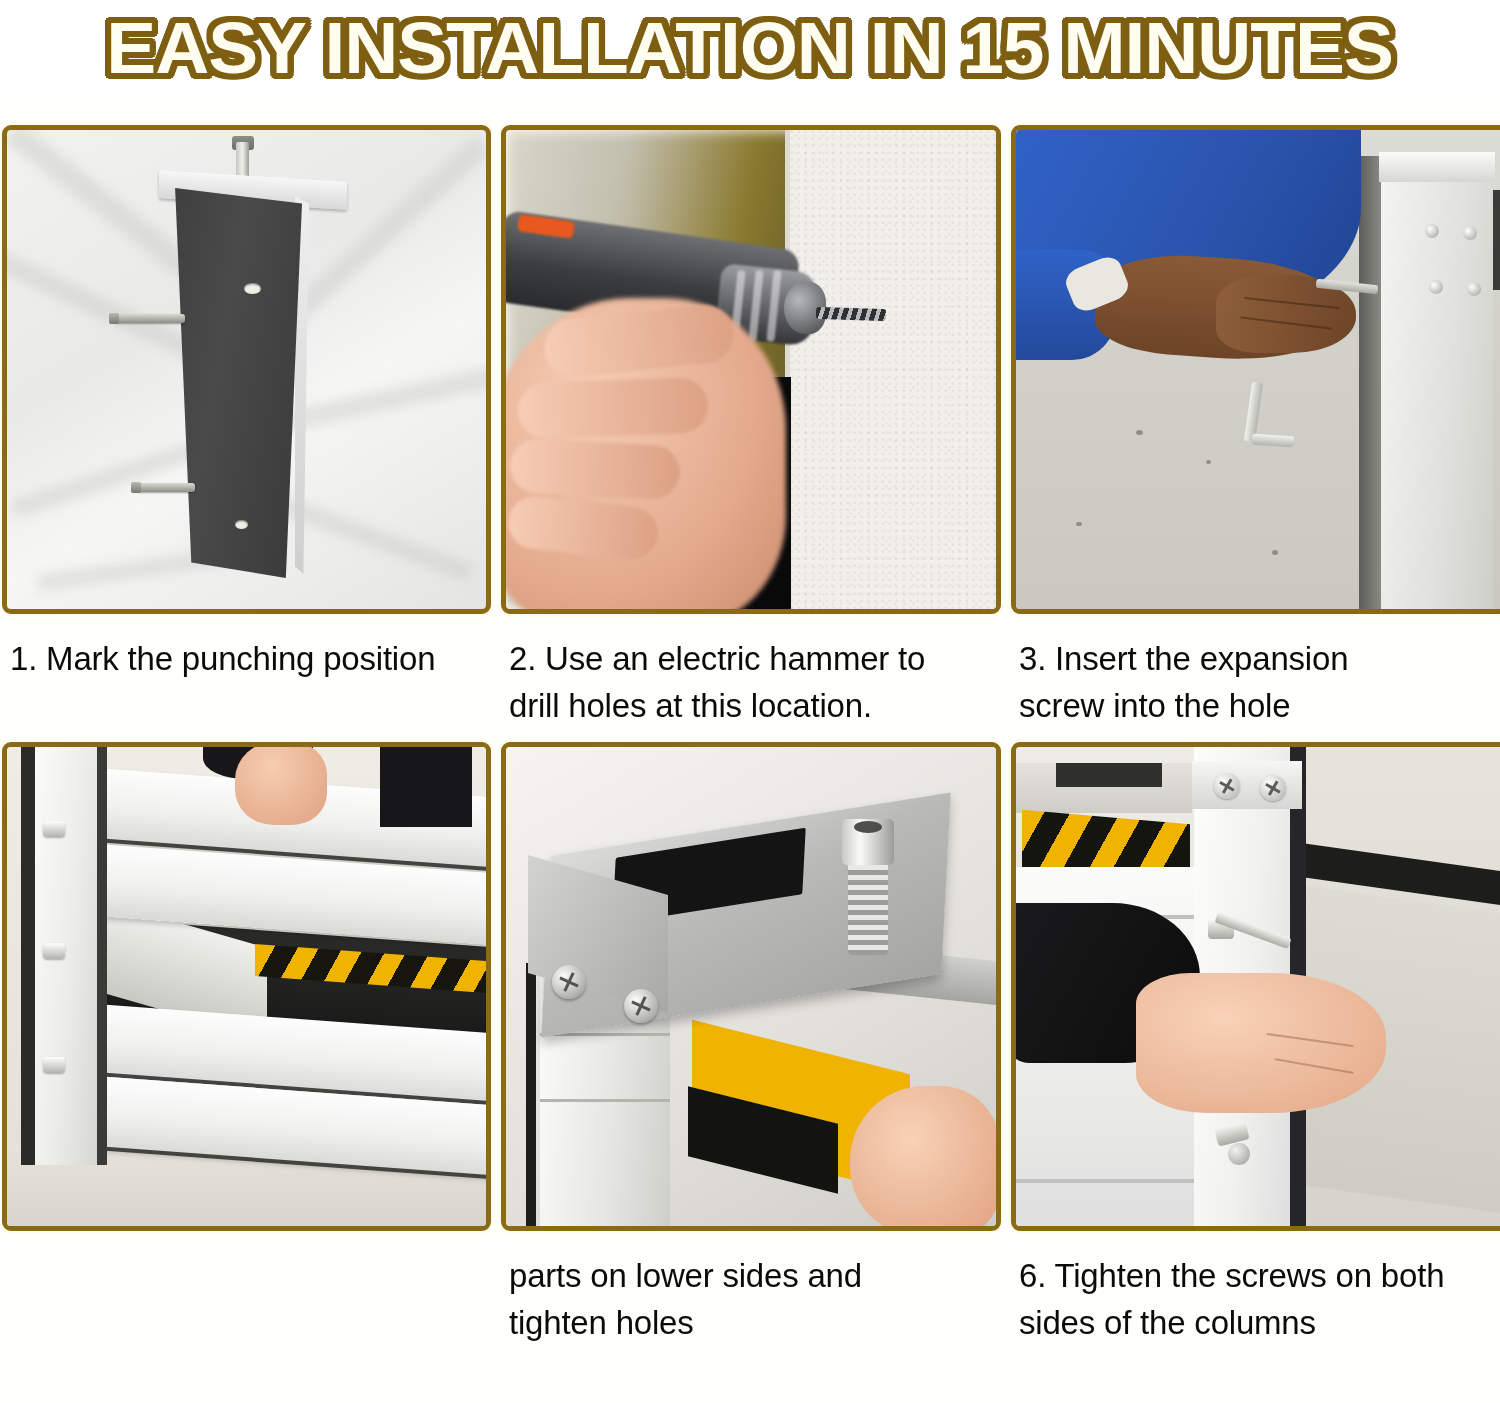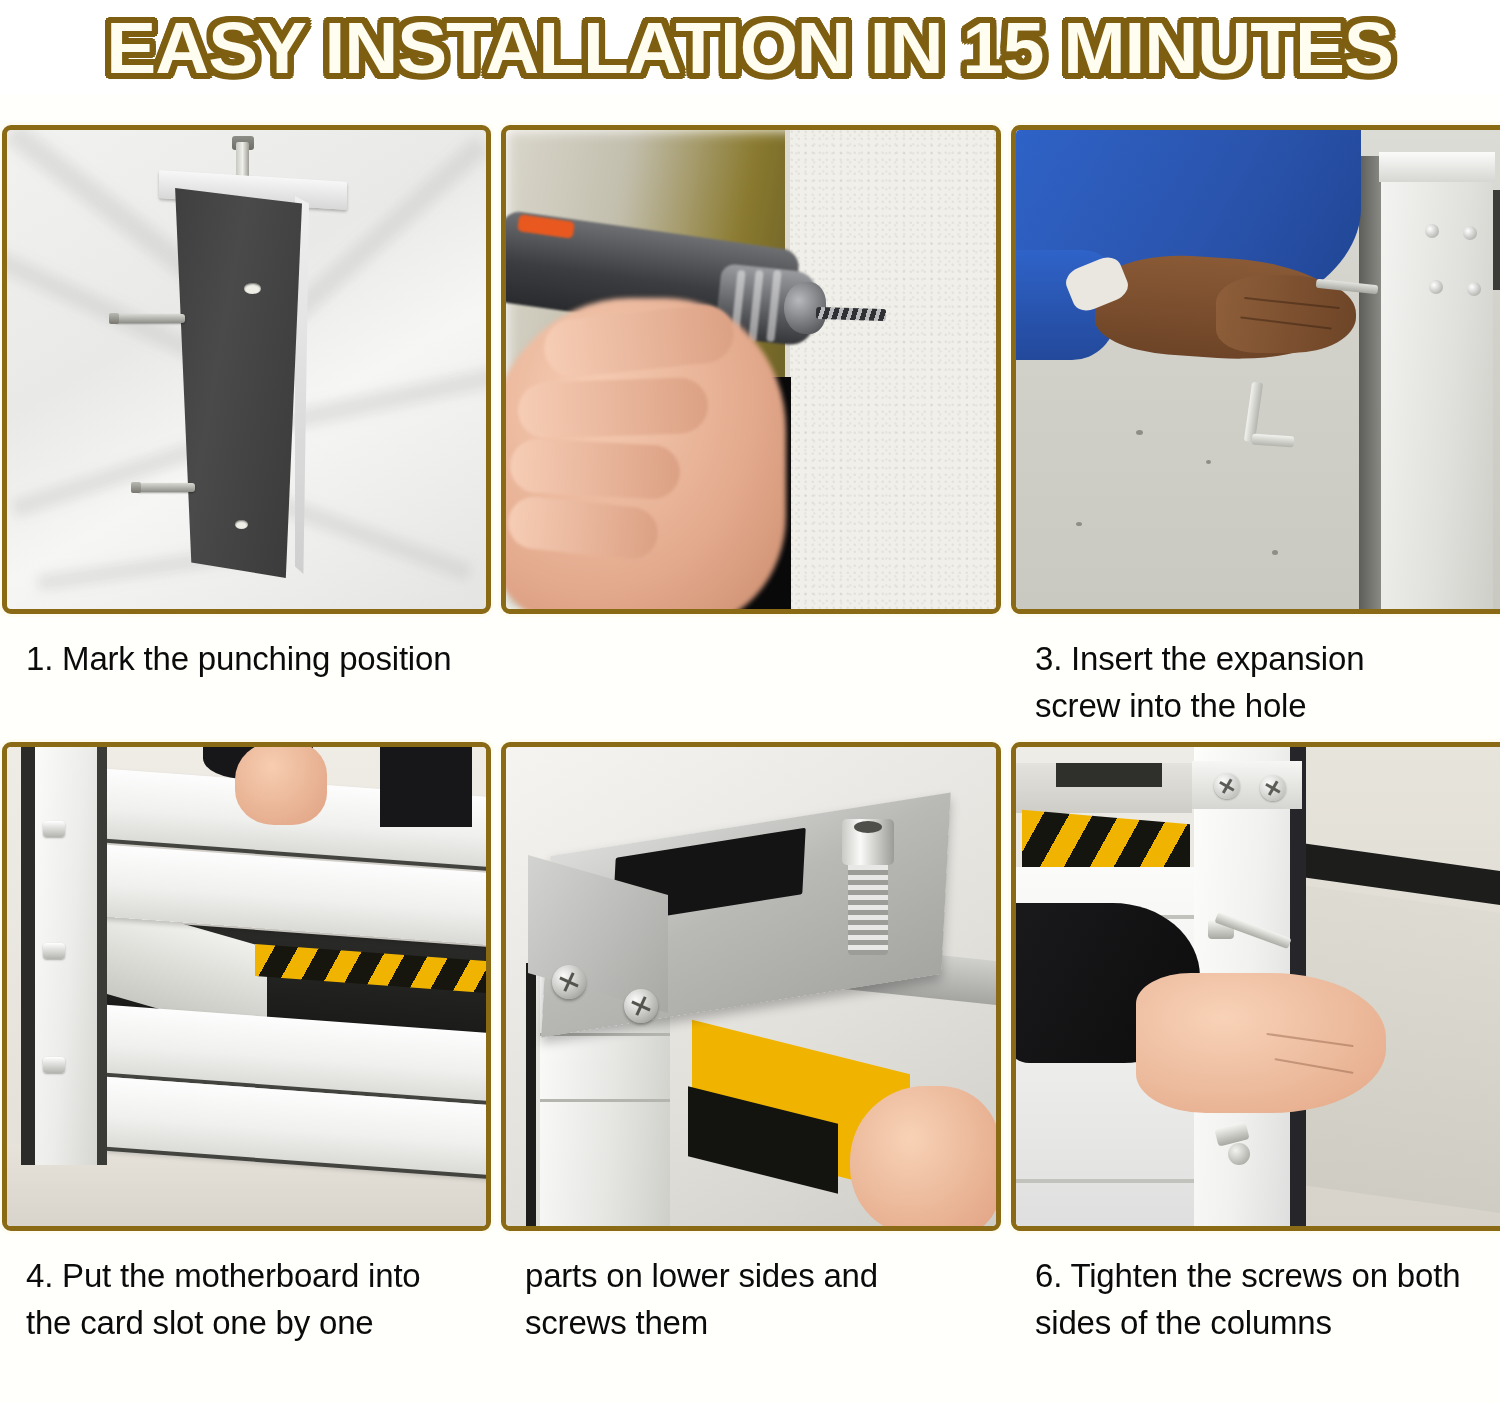--- a/index.html
+++ b/index.html
@@ -54,21 +54,21 @@
     padding:22px 6px 0 8px;
     font-size:33px;
     line-height:1.42;
     color:#0b0b0b;
     font-weight:400;
     letter-spacing:-0.2px;
   }
   .row2 .photo{height:489px;}
   .row1{margin-top:30px;}
   .row2{margin-top:12px;}
-  .cap-line{display:block;margin-left:16px;}
+  .cap-line{display:block;}
 
   
   .p1{background:linear-gradient(150deg,#f2f2f0 0%,#e9e9e7 38%,#f6f6f4 60%,#e4e4e2 100%);}
   .p1 .fold{position:absolute;background:rgba(195,195,195,.40);filter:blur(6px);}
   .p1 .f1{left:-20px;top:60px;width:230px;height:24px;transform:rotate(38deg);}
   .p1 .f2{left:-30px;top:180px;width:300px;height:20px;transform:rotate(25deg);}
   .p1 .f3{left:0px;top:330px;width:260px;height:18px;transform:rotate(-18deg);}
   .p1 .f4{right:-30px;top:90px;width:260px;height:22px;transform:rotate(-42deg);}
   .p1 .f5{right:-20px;top:260px;width:240px;height:20px;transform:rotate(-12deg);}
   .p1 .f6{right:10px;top:400px;width:200px;height:18px;transform:rotate(20deg);}
@@ -484,20 +484,24 @@
           <div class="ring r2"></div>
           <div class="ring r3"></div>
         <div class="chuck"></div>
         <div class="bit"></div>
         <div class="hand"></div>
         <div class="finger fg1"></div>
           <div class="finger fg2"></div>
         <div class="finger fg3"></div>
           <div class="finger fg4"></div>
       </div>
+    </div>
+    <div class="caption">
+      <span class="cap-line">2. Use an electric hammer to</span>
+      <span class="cap-line">drill holes at this location.</span>
     </div>
   </div>
 
   <div class="cell">
     <div class="photo p3">
       <div class="inner">
         <div class="floor"></div>
         <div class="speck" style="left:120px;top:300px;width:7px;height:5px;"></div>
         <div class="speck" style="left:60px;top:392px;width:6px;height:4px;"></div>
         <div class="speck" style="left:190px;top:330px;width:5px;height:4px;"></div>
@@ -550,24 +554,20 @@
         <div class="post"></div>
         <div class="postdark2"></div>
         <div class="pscrew ps1"></div>
           <div class="pscrew ps2"></div>
           <div class="pscrew ps3"></div>
         <div class="sleeve"></div>
         <div class="hand"></div>
         <div class="sleeve2"></div>
       </div>
     </div>
-    <div class="caption">
-      <span class="cap-line">4. Put the motherboard into</span>
-      <span class="cap-line">the card slot one by one</span>
-    </div>
   </div>
 
   <div class="cell">
     <div class="photo p5">
       <div class="inner">
         <div class="bg"></div>
         <div class="yellow"></div>
         <div class="blackband"></div>
         <div class="darkline"></div>
         <div class="panelbody"></div>
@@ -580,21 +580,21 @@
         <div class="screwc sc1"></div>
           <div class="screwc sc2"></div>
         <div class="boltshaft"></div>
         <div class="bolthead"></div>
         <div class="bolthole"></div>
         <div class="thumb"></div>
       </div>
     </div>
     <div class="caption">
       <span class="cap-line">parts on lower sides and</span>
-      <span class="cap-line">screws them</span>
+      <span class="cap-line">tighten holes</span>
     </div>
   </div>
 
   <div class="cell">
     <div class="photo p6">
       <div class="inner">
         <div class="bg"></div>
         <div class="wall"></div>
         <div class="skirt"></div>
         <div class="floorline"></div>

